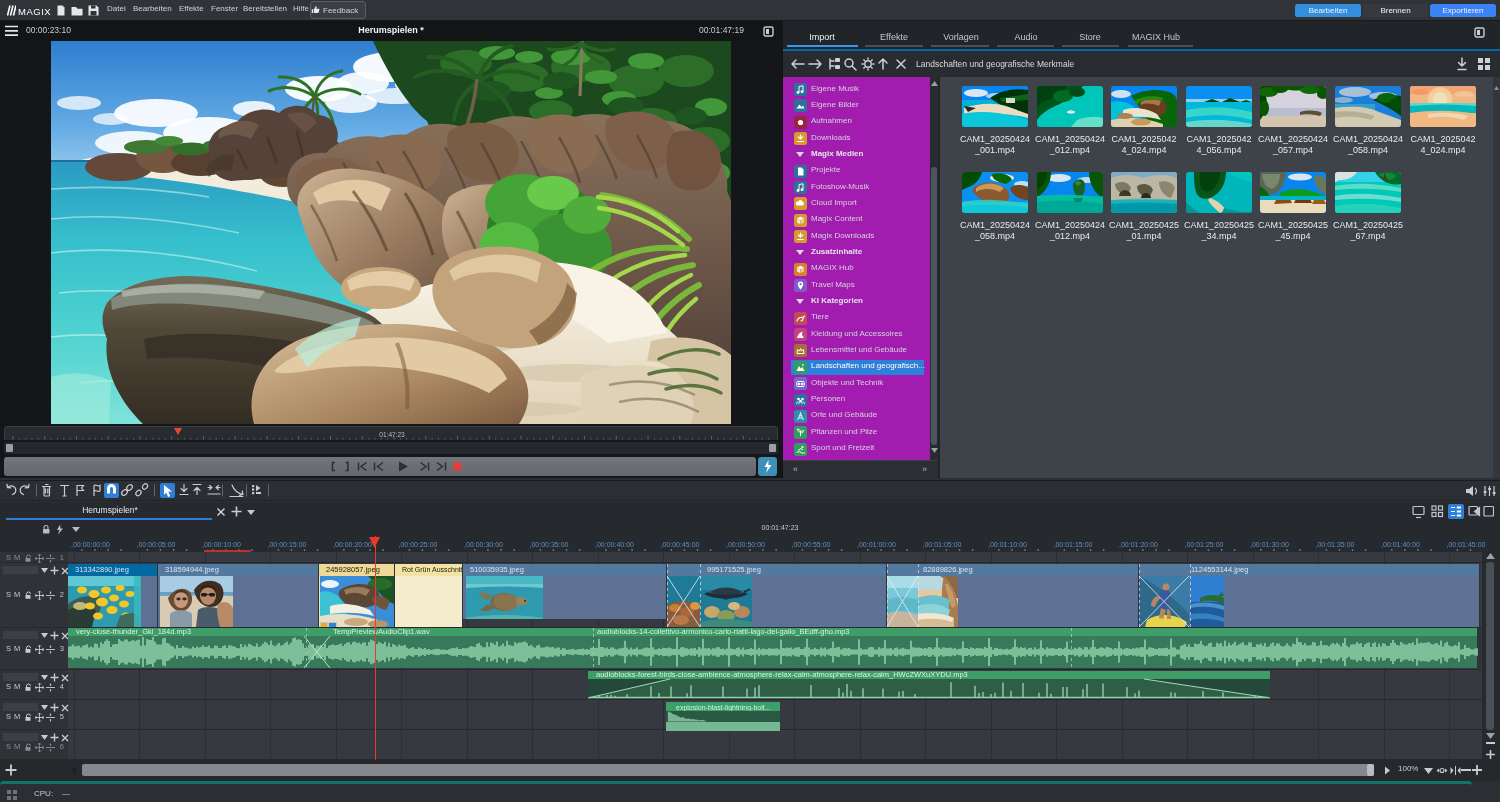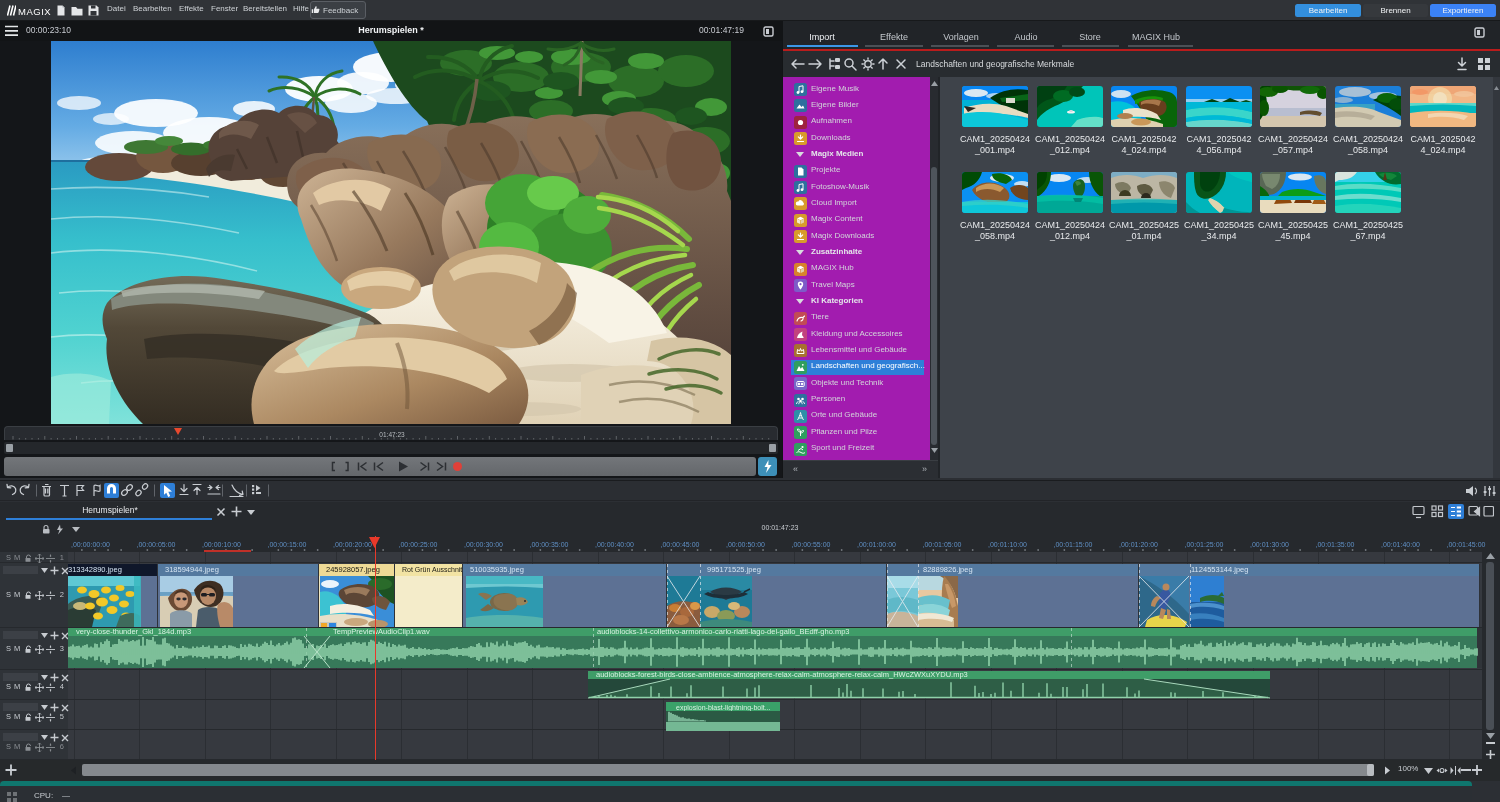--- a/index.html
+++ b/index.html
@@ -15,41 +15,41 @@
 #pvhead{position:absolute;left:0;top:0;width:782px;height:20px;background:#121416;color:#c9ccd2;font-size:8.5px}
 #video{position:absolute;left:51px;top:20px;width:680px;height:383px;background:#000}
 #scrub{position:absolute;left:4px;top:405px;width:774px;height:14px;background:#282b30;border:1px solid #3a3e43;border-bottom:none;border-radius:4px 4px 0 0}
 #pvscroll{position:absolute;left:4px;top:421px;width:774px;height:12px;background:#24272b;border-radius:2px}
 #transport{position:absolute;left:4px;top:436px;width:752px;height:19px;background:linear-gradient(#73767a,#64676b);border-radius:3px}
 #tbtnblue{position:absolute;left:758px;top:436px;width:19px;height:19px;background:#3d8fb8;border-radius:3px}
 
 #browser{position:absolute;left:783px;top:21px;width:717px;height:457px;background:#212428}
 .tab{position:absolute;top:11px;height:14px;font-size:9px;color:#c3c7cc;text-align:center;width:80px}
 .tabu{position:absolute;top:24px;height:2px}
-#btoolbar{position:absolute;left:0;top:28px;width:717px;height:28px;background:#282c30;border-top:2px solid #b91c1c}
+#btoolbar{position:absolute;left:0;top:28px;width:717px;height:28px;background:#282c30;border-top:2px solid #0369a1}
 #tree{position:absolute;left:0;top:56px;width:155px;height:383px;background:#a21caf;overflow:hidden}
 #treebar{position:absolute;left:0;top:439px;width:155px;height:18px;background:#2b2e33;border-top:1px solid #3a3e43;color:#aeb2b8}
 #media{position:absolute;left:157px;top:56px;width:553px;height:401px;background:#3e434a}
 #mediasb{position:absolute;left:710px;top:56px;width:7px;height:401px;background:#33373d}
 .ti{position:absolute;left:11px;width:13px;height:13px;border-radius:2.5px}
 .tt{position:absolute;left:28px;font-size:8px;color:#d2d6da;white-space:nowrap}
 .th{position:absolute;left:28px;font-size:8px;font-weight:bold;color:#e4e7ea;white-space:nowrap}
 .thumb{position:absolute;width:66px;height:41px;border-radius:3px;overflow:hidden;filter:saturate(1.5) brightness(.9) contrast(1.12)}
 .tlabel{position:absolute;width:90px;text-align:center;font-size:9px;color:#e8eaec;line-height:10.5px}
 
 #timeline{position:absolute;left:0;top:478px;width:1500px;height:324px;background:#2c2f34}
 #tltools{position:absolute;left:0;top:2px;width:1500px;height:21px;background:#2b2e33;border-top:1px solid #1a1c1f;border-bottom:1px solid #222428}
 #tltabs{position:absolute;left:0;top:24px;width:1500px;height:20px;background:#26292d}
 #rowicons{position:absolute;left:0;top:44px;width:1500px;height:14px;background:#26292d}
 #ruler{position:absolute;left:0;top:58px;width:1500px;height:16px;background:#26292d}
 #tracks{position:absolute;left:0;top:74px;width:1500px;height:208px;background:#303439}
 .smrow{position:absolute;left:0;width:68px;color:#c7cbd0;font-size:7.5px}
 .gline{position:absolute;top:0;width:1px;height:100%;background:#2b2e33}
 #tlscroll{position:absolute;left:0;top:282px;width:1500px;height:21px;background:#26292b}
-#statusbar{position:absolute;left:0;top:303px;width:1472px;height:21px;background:#2b2f34;border-top:5px solid #0f766e;border-radius:4px 4px 0 0}
+#statusbar{position:absolute;left:0;top:303px;width:1472px;height:21px;background:#2b2f34;border-top:3px solid #0f766e;border-radius:4px 4px 0 0}
 .clip{position:absolute;overflow:hidden}
 .ctitle{position:absolute;left:0;top:0;width:100%;height:12px;font-size:7.5px;line-height:12px;white-space:nowrap;overflow:hidden}
 svg{display:block}
 </style></head>
 <body>
 <div id="app">
 <div id="menubar">
  <svg class="mi" style="left:7px;top:5px" width="9" height="11" viewBox="0 0 9 11">
         <path d="M0.5 10.5 L3 0.5 M3.5 10.5 L6 0.5 M6.5 10.5 L9 0.5" stroke="#fff" stroke-width="1.6"></path>
       </svg>
@@ -1297,21 +1297,21 @@
             <path d="M4.5 0 v9 M0 4.5 h9 M4.5 0 l-1.5 1.5 M4.5 0 l1.5 1.5 M4.5 9 l-1.5-1.5 M4.5 9 l1.5-1.5 M0 4.5 l1.5-1.5 M0 4.5 l1.5 1.5 M9 4.5 l-1.5-1.5 M9 4.5 l-1.5 1.5" stroke="#8a8e93" stroke-width="0.9" fill="none"></path>
           </svg>
           <svg class="abs" style="left:46px;top:1px" width="9" height="9" viewBox="0 0 9 9">
             <path d="M0 4.5 h9 M4.5 2.5 v-2 M4.5 6.5 v2" stroke="#8a8e93" stroke-width="0.9"></path>
             <circle cx="4.5" cy="2" r="0.8" fill="#8a8e93"></circle>
             <circle cx="4.5" cy="7" r="0.8" fill="#8a8e93"></circle>
           </svg>
           <span class="abs" style="left:56px;width:8px;text-align:right">6</span>
         </div>
         <div class="clip" style="left:68px;top:12px;width:90px;height:63px;border-right:1px solid #2e3238">
-          <div class="ctitle" style="background:#0f172a;color:#d5e4f2;">313342890.jpeg</div>
+          <div class="ctitle" style="background:#0369a1;color:#d5e4f2;padding-left:7px">313342890.jpeg</div>
           <div class="abs" style="left:0;top:12px;width:90px;height:51px;background:#5d7194"></div>
           <div class="abs" style="left:0px;top:12px;width:72px;height:51px;overflow:hidden">
             <svg width="72" height="51" viewBox="0 0 72 51">
               <rect width="72" height="51" fill="#2e9ab0"></rect>
               <rect width="72" height="10" fill="#5fc8d4"></rect>
               <path d="M0 28 C10 20 24 18 36 22 L30 40 C18 36 6 34 0 36 Z" fill="#3a5c54"></path>
               <path d="M0 34 C8 30 20 30 28 34 L24 51 H0 Z" fill="#2a3c34"></path>
               <ellipse cx="12" cy="30" rx="7" ry="4" fill="#c8b878"></ellipse>
               <g fill="#f2c828">
                 <ellipse cx="14" cy="14" rx="5" ry="3.5"></ellipse>
@@ -1379,21 +1379,21 @@
           </div>
           <div class="abs" style="left:1px;top:58px;width:17px;height:14px">
             <div class="abs" style="left:0;top:0;width:8px;height:14px;background:#f0a828;border:1px solid #c8c8c0"></div>
             <div class="abs" style="left:8px;top:0;width:9px;height:14px;background:#2e86e0;border:1px solid #c8c8c0"></div>
           </div>
         </div>
         <div class="clip" style="left:395px;top:12px;width:68px;height:63px;border-right:1px solid #2e3238">
           <div class="ctitle" style="background:#f2e3a3;color:#1a1a14;padding-left:7px;font-size:7px">Rot  Grün  Ausschnitt  We...</div>
           <div class="abs" style="left:0;top:12px;width:68px;height:51px;background:#f4ecca"></div>
         </div>
-        <div class="clip" style="left:463px;top:12px;width:204px;height:63px;border-right:1px solid #2e3238">
+        <div class="clip" style="left:463px;top:12px;width:204px;height:55px;border-right:1px solid #2e3238">
           <div class="ctitle" style="background:#54799f;color:#d5e4f2;padding-left:7px">510035935.jpeg</div>
           <div class="abs" style="left:0;top:12px;width:204px;height:51px;background:#5d7194"></div>
           <div class="abs" style="left:3px;top:12px;width:77px;height:51px;overflow:hidden">
             <svg width="77" height="51" viewBox="0 0 77 51">
               <rect width="77" height="51" fill="#2e9ab0"></rect>
               <rect width="77" height="8" fill="#48b8c4"></rect>
               <path d="M0 8 H77 V12 C52 10 26 10 0 12 Z" fill="#8adce0" opacity=".7"></path>
               <ellipse cx="38" cy="26" rx="14" ry="9" fill="#7a6848"></ellipse>
               <path d="M38 18 C46 16 52 20 52 26 C52 32 46 36 38 34 C30 32 26 28 28 22 C30 19 34 18 38 18 Z" fill="#8a7450"></path>
               <path d="M50 22 C56 20 60 22 62 26 C60 29 56 30 51 29 Z" fill="#9a8458"></path>

